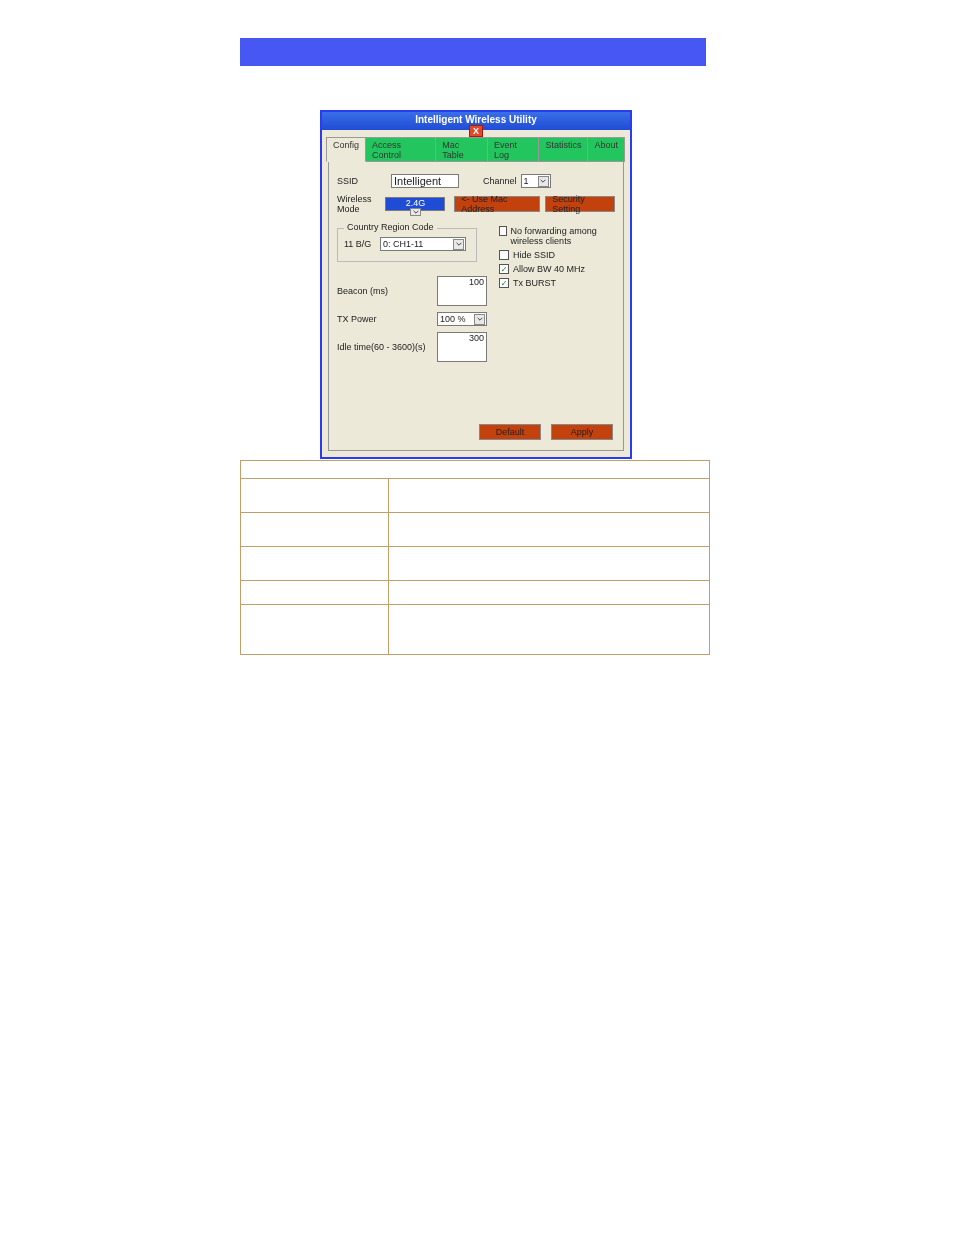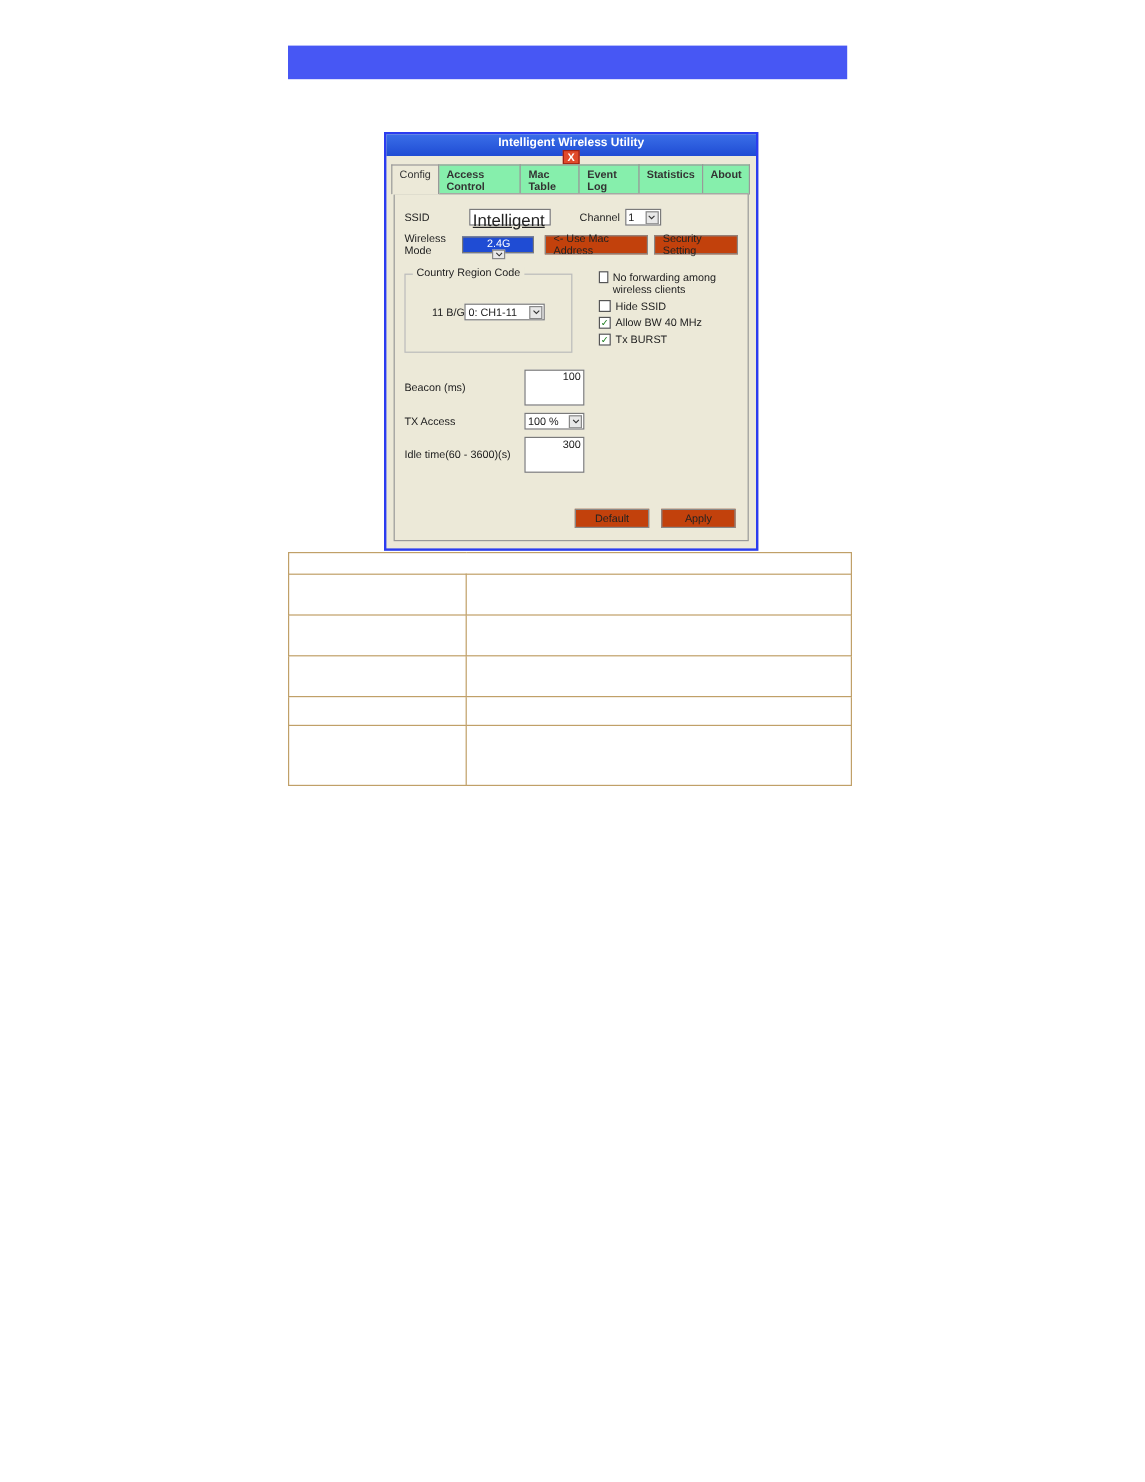--- a/index.html
+++ b/index.html
@@ -56,25 +56,24 @@
   .tabs {
     display: flex;
     padding: 6px 6px 0 4px;
     font-size: 9px;
     color: #333;
   }
   .tab {
     border: 1px solid #999;
     border-bottom: none;
     padding: 2px 6px;
-    background: #86efac;
+    background: #22c55e;
     margin-right: -1px;
     position: relative;
     top: 1px;
-    font-weight: bold;
   }
   .tab.active {
     background: #ece9d8;
     z-index: 2;
     border-bottom: 1px solid #ece9d8;
     font-weight: normal;
   }
   .tab-content {
     margin: 0 6px 6px 6px;
     border: 1px solid #999;
@@ -82,23 +81,22 @@
     min-height: 290px;
     position: relative;
     background: #ece9d8;
   }
   .row { display: flex; align-items: center; margin-bottom: 6px; font-size: 9px; color: #222; }
   .lbl { width: 54px; }
   .txtin {
     border: 1px solid #7a7a7a;
     background: #fff;
     height: 14px;
-    font-size: 14px;
+    font-size: 11px;
     padding: 0 2px;
-    text-decoration: underline;
   }
   .sel {
     border: 1px solid #7a7a7a;
     background: #fff;
     height: 14px;
     font-size: 9px;
     display: flex; align-items: center; justify-content: space-between;
     padding: 0 1px 0 2px;
   }
   .sel.selblue { background: #1f4cd4; color: #fff; }
@@ -216,39 +214,39 @@
       <span class="btn">&lt;- Use Mac Address</span>
       <span style="width:6px;"></span>
       <span class="btn">Security Setting</span>
     </div>
 
     <div style="display:flex; gap:12px; margin-top:10px;">
 
       <div style="width:150px;">
         <div class="fieldset">
           <span class="legend">Country Region Code</span>
-          <div class="row" style="margin:16px;">
+          <div class="row" style="margin:0;">
             <span style="width:36px;">11 B/G</span>
             <span class="sel" style="width:86px;">
               <span>0: CH1-11</span>
               <span class="dropbtn">
                   <svg viewBox="0 0 10 10">
                     <path d="M1 3 L5 7 L9 3" fill="none" stroke="#333" stroke-width="1.5"></path>
                   </svg>
                 </span>
             </span>
           </div>
         </div>
 
         <div class="row" style="margin-top:14px; justify-content:space-between;">
           <span>Beacon (ms)</span>
           <span class="rightnum">100</span>
         </div>
         <div class="row" style="justify-content:space-between;">
-          <span>TX Access</span>
+          <span>TX Power</span>
           <span class="sel" style="width:50px;">
             <span>100 %</span>
             <span class="dropbtn">
                 <svg viewBox="0 0 10 10">
                   <path d="M1 3 L5 7 L9 3" fill="none" stroke="#333" stroke-width="1.5"></path>
                 </svg>
               </span>
           </span>
         </div>
         <div class="row" style="justify-content:space-between;">

